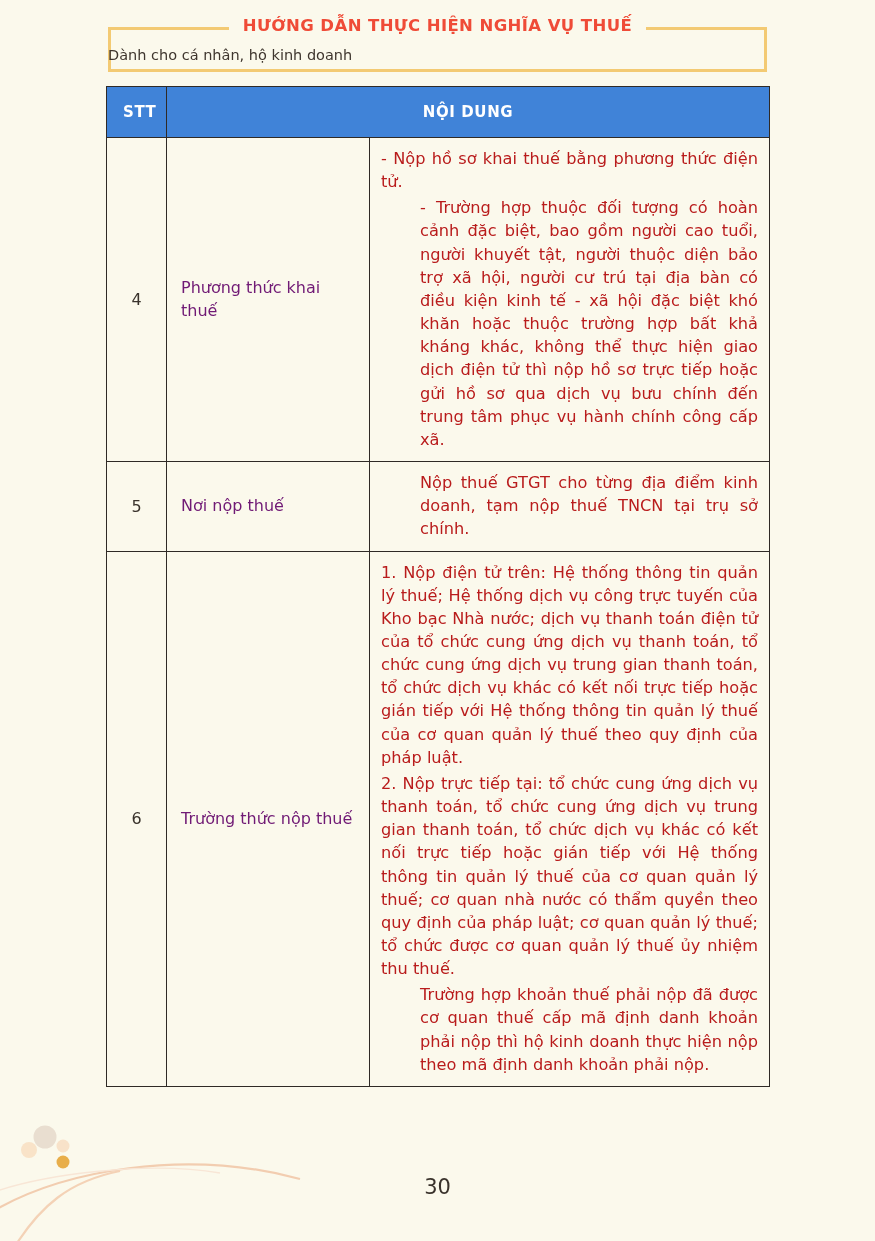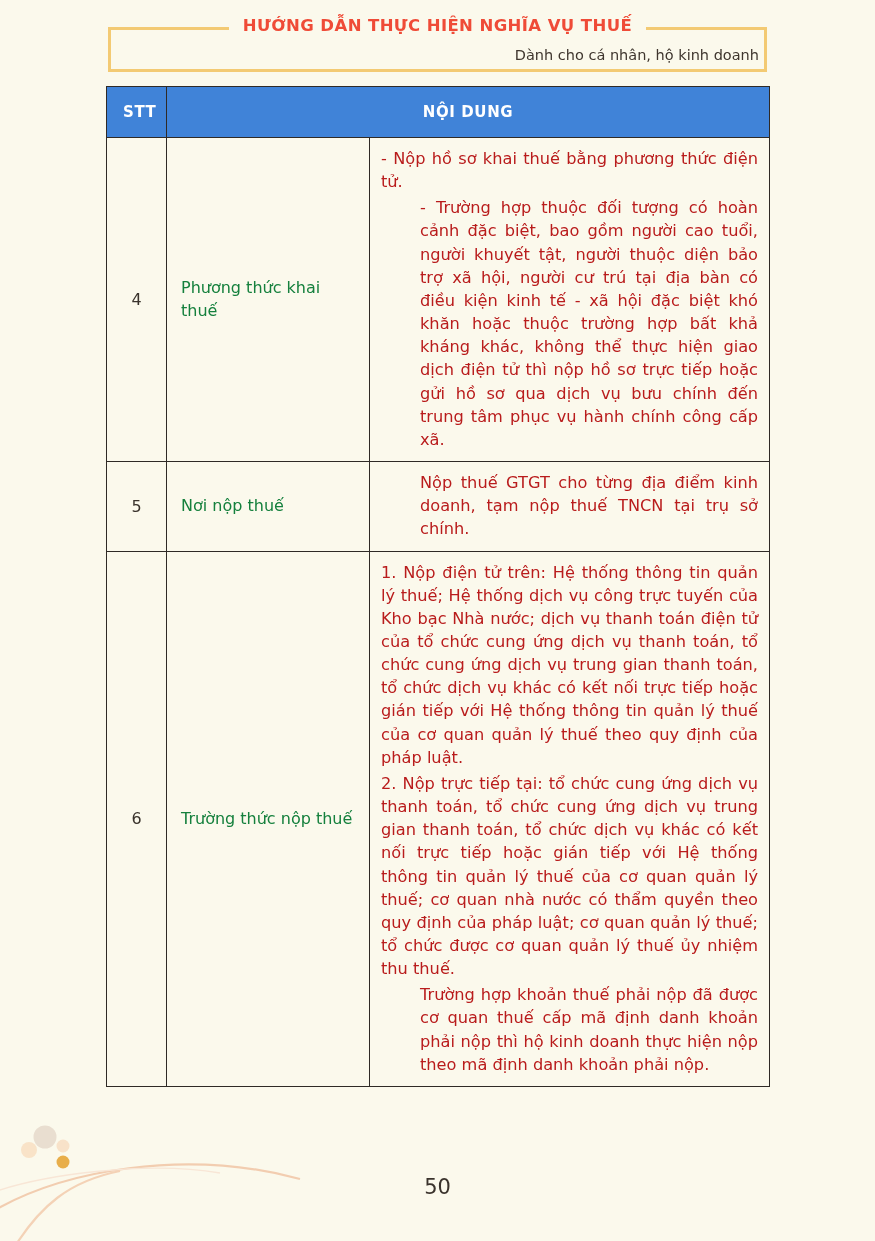--- a/index.html
+++ b/index.html
@@ -54,21 +54,21 @@
   .header-title-inner {
     background: #fbf9ec;
     padding: 0 14px;
     display: inline-block;
   }
   .header-subtitle {
     position: absolute;
     left: 0;
     right: 8px;
     top: 20px;
-    text-align: right;
+    text-align: left;
     font-size: 14.5px;
     color: #3f362e;
   }
 
   
   .tbl {
     position: absolute;
     left: 106px;
     top: 86px;
     width: 663px;
@@ -97,21 +97,21 @@
   }
 
   td.c-stt {
     text-align: center;
     font-size: 16px;
     color: #3a332c;
     vertical-align: middle;
   }
   td.c-name {
     font-size: 16px;
-    color: #15803d;
+    color: #701a75;
     padding: 10px 14px;
     vertical-align: middle;
     line-height: 1.38;
   }
   td.c-body {
     font-size: 16.2px;
     color: #b91c1c;
     padding: 9px 11px 10px 11px;
     vertical-align: top;
     line-height: 1.43;
@@ -206,15 +206,15 @@
   <svg class="decor" viewBox="0 0 330 140">
     <path d="M -20 118 C 60 66, 190 48, 300 78" fill="none" stroke="#f2cdb0" stroke-width="2.2"></path>
     <path d="M -20 96 C 40 72, 150 60, 220 72" fill="none" stroke="#f8e6d6" stroke-width="1.4"></path>
     <path d="M 12 150 C 40 104, 70 80, 120 70" fill="none" stroke="#f4d2b6" stroke-width="2.2"></path>
     <circle cx="45" cy="36" r="11.5" fill="#e9ded0"></circle>
     <circle cx="29" cy="49" r="8" fill="#f9e3c8"></circle>
     <circle cx="63" cy="45" r="6.5" fill="#f8e2c9"></circle>
     <circle cx="63" cy="61" r="6.5" fill="#e8ae4a"></circle>
   </svg>
 
-  <div class="pagenum">50</div>
+  <div class="pagenum">30</div>
 
 </div>
 
 </body></html>

